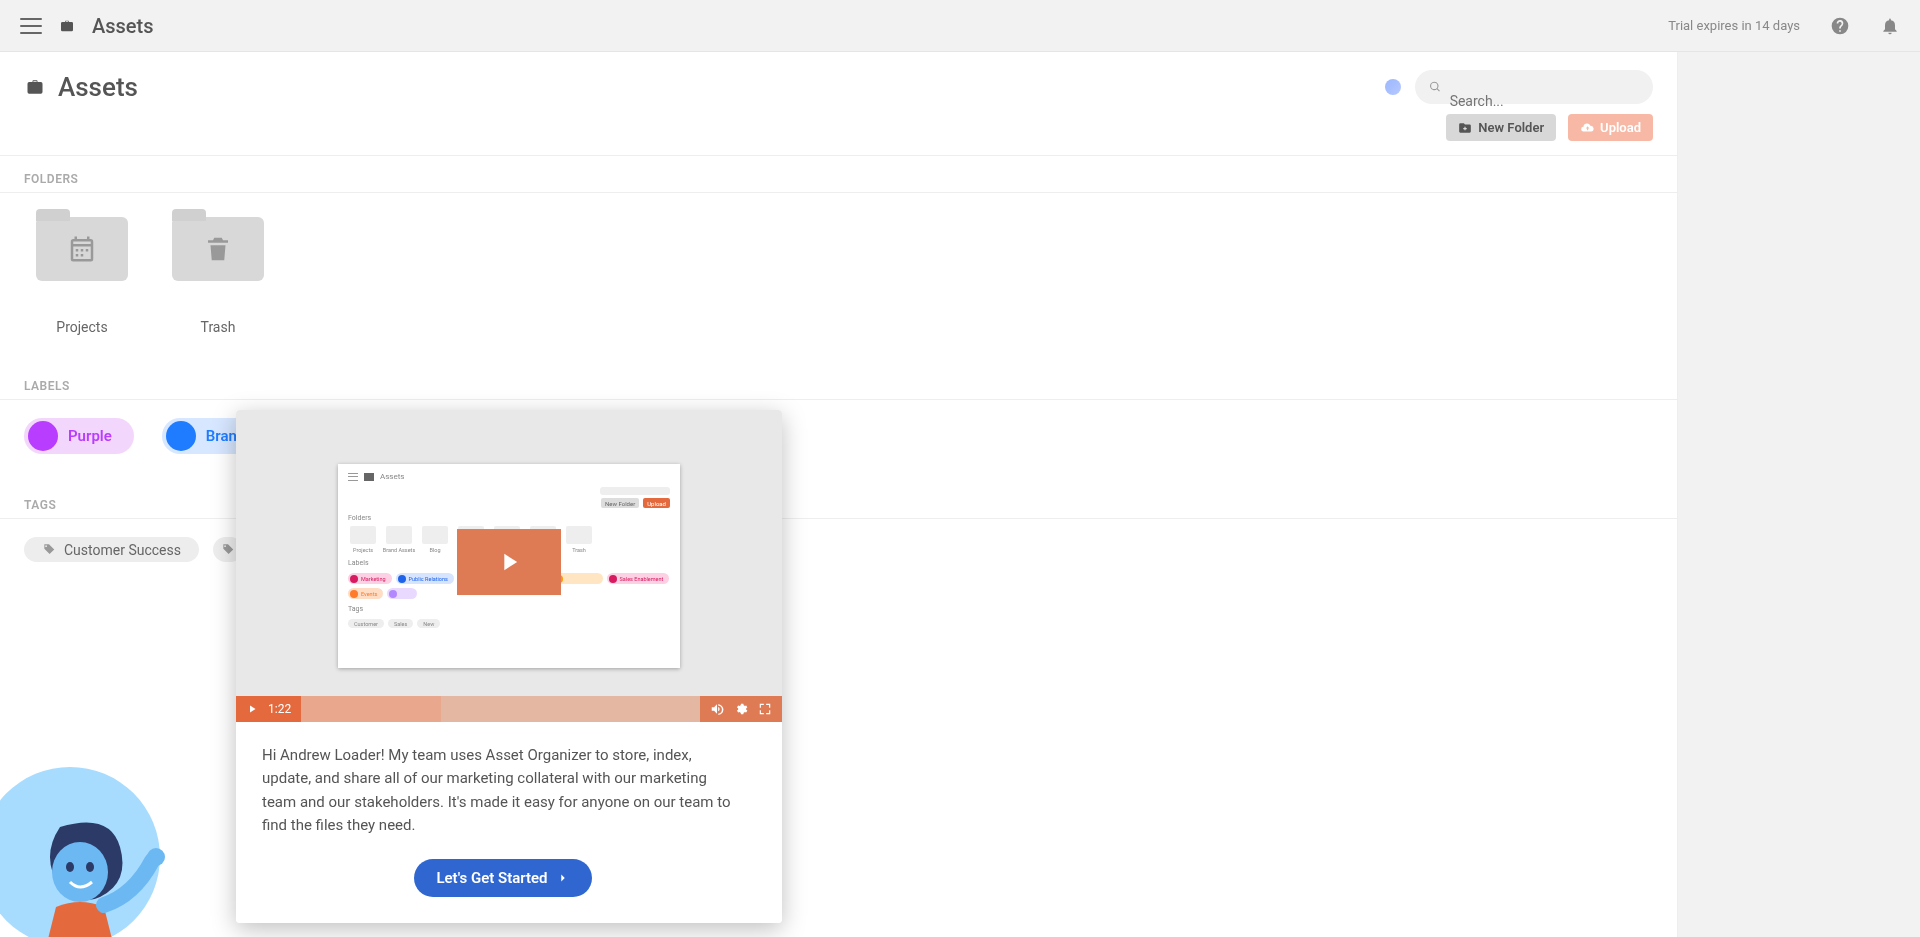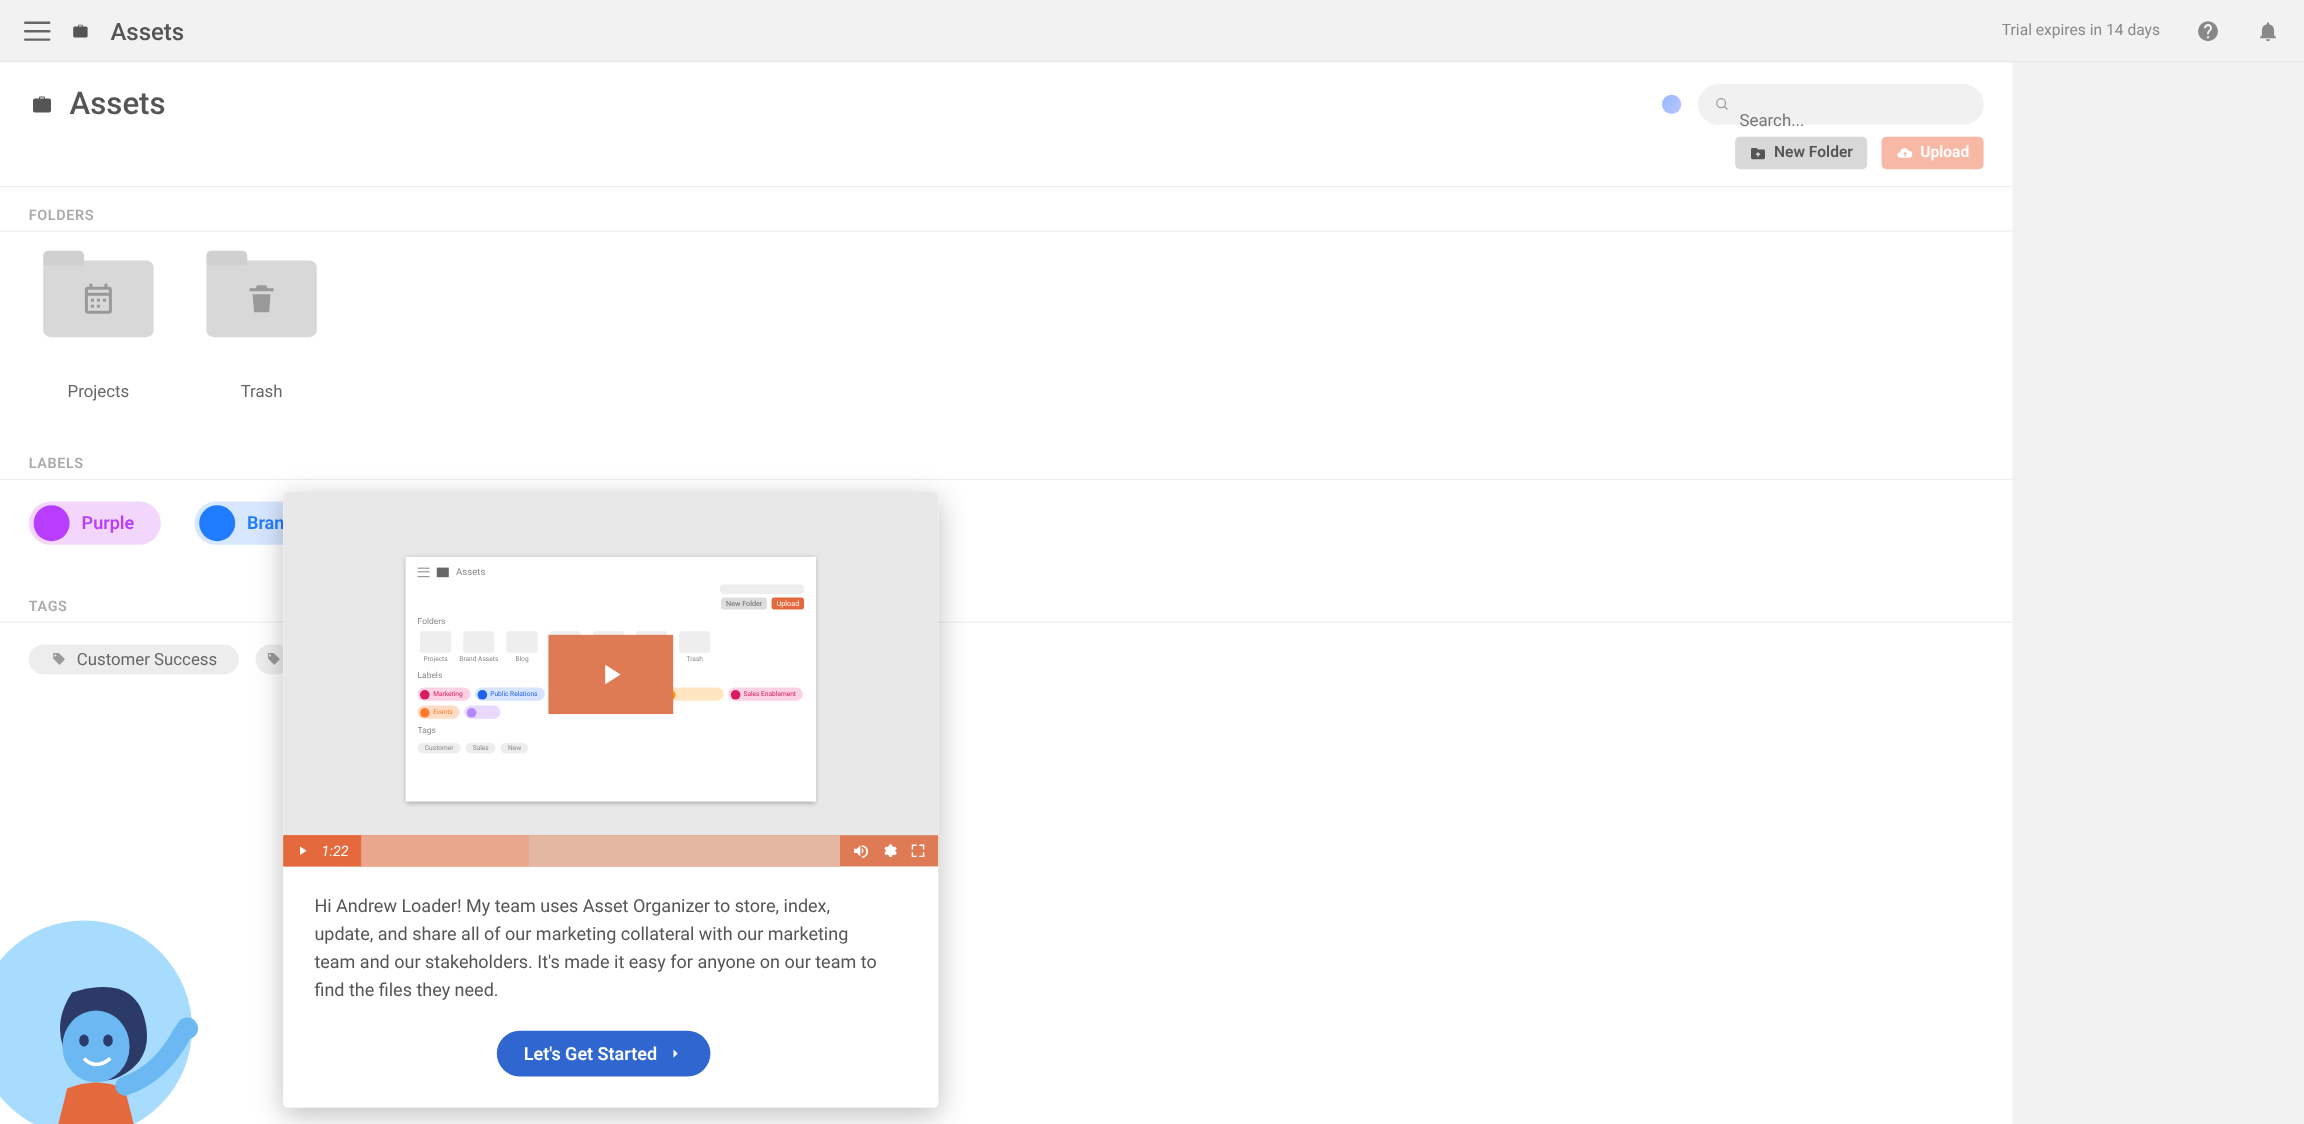--- a/index.html
+++ b/index.html
@@ -72,21 +72,21 @@
   .mini .mf .box{width:26px;height:18px;background:#eee;border-radius:2px;}
   .mini .mf span{font-size:5.5px;margin-top:3px;white-space:nowrap;}
   .mini .mlabels{display:flex;flex-wrap:wrap;gap:4px;margin-top:6px;}
   .mini .ml{display:flex;align-items:center;border-radius:7px;height:11px;padding:0 6px 0 2px;font-size:5.5px;}
   .mini .ml .d{width:8px;height:8px;border-radius:50%;margin-right:3px;}
   .mini .mtags{display:flex;gap:4px;margin-top:6px;}
   .mini .mt{background:#eee;border-radius:6px;height:9px;padding:0 6px;font-size:5.5px;display:flex;align-items:center;}
   .playbtn{position:absolute;width:104px;height:66px;background:#de7b54;left:50%;top:50%;transform:translate(-50%,-56%);display:flex;align-items:center;justify-content:center;cursor:pointer;}
   .playbtn svg{width:28px;height:28px;fill:#fff;}
   .video-controls{position:absolute;bottom:0;left:0;right:0;height:26px;background:#de7b54;display:flex;align-items:center;color:#fff;font-size:12px;padding:0 0 0 0;}
-  .vc-left{display:flex;align-items:center;background:#e46a3e;height:100%;padding:0 10px;gap:10px;font-style:italic;}
+  .vc-left{display:flex;align-items:center;background:#e46a3e;height:100%;padding:0 10px;gap:10px;}
   .vc-left svg{width:12px;height:12px;fill:#fff;}
   .vc-progress{flex:1;height:100%;background:linear-gradient(to right,#e9a78d 0%,#e9a78d 35%, #e4b7a2 35%,#e4b7a2 100%);}
   .vc-right{display:flex;align-items:center;gap:10px;padding:0 10px;height:100%;}
   .vc-right svg{width:14px;height:14px;fill:#fff;cursor:pointer;}
   .onboard-body{background:#fff;padding:22px 38px 26px 26px;}
   .onboard-text{font-size:15px;line-height:1.55;color:#555;}
   .cta{margin:22px auto 0;display:flex;align-items:center;gap:8px;background:#2f66d0;color:#fff;font-weight:600;font-size:15px;padding:10px 22px;border-radius:22px;cursor:pointer;width:fit-content;}
   .cta svg{width:14px;height:14px;fill:#fff;}
   
   .coach{position:absolute;left:-40px;bottom:-40px;width:240px;height:240px;}

